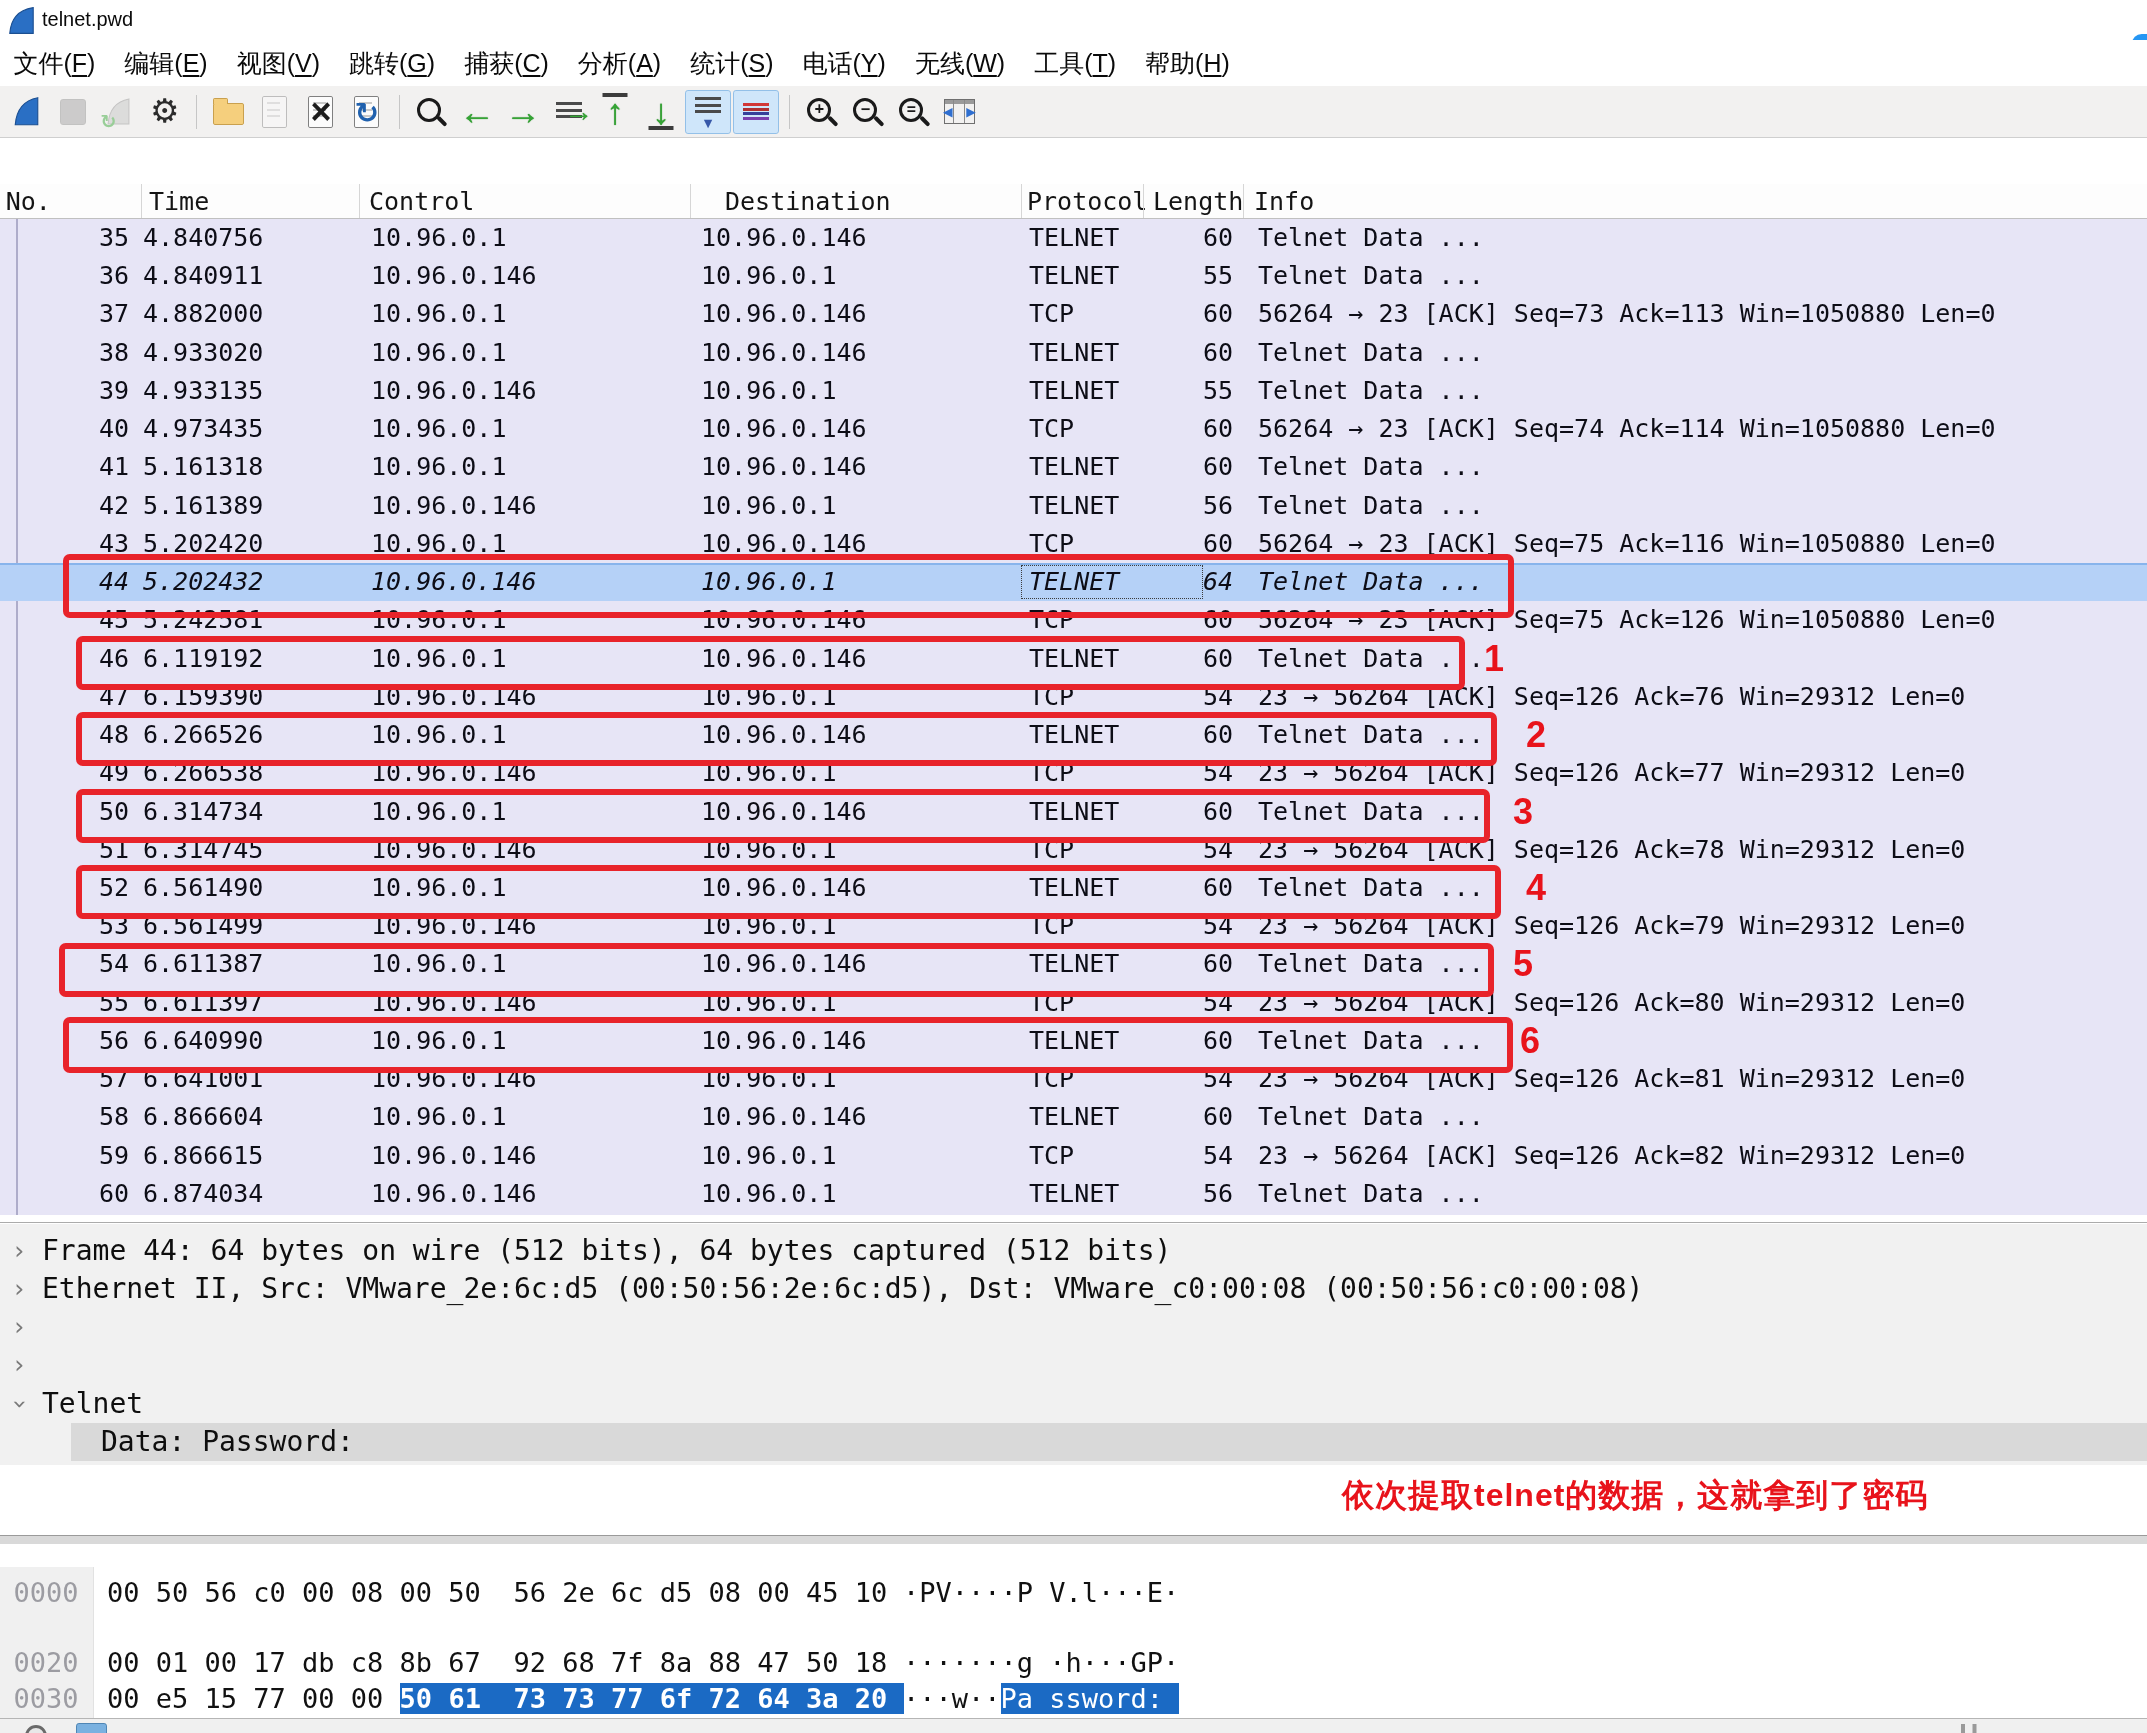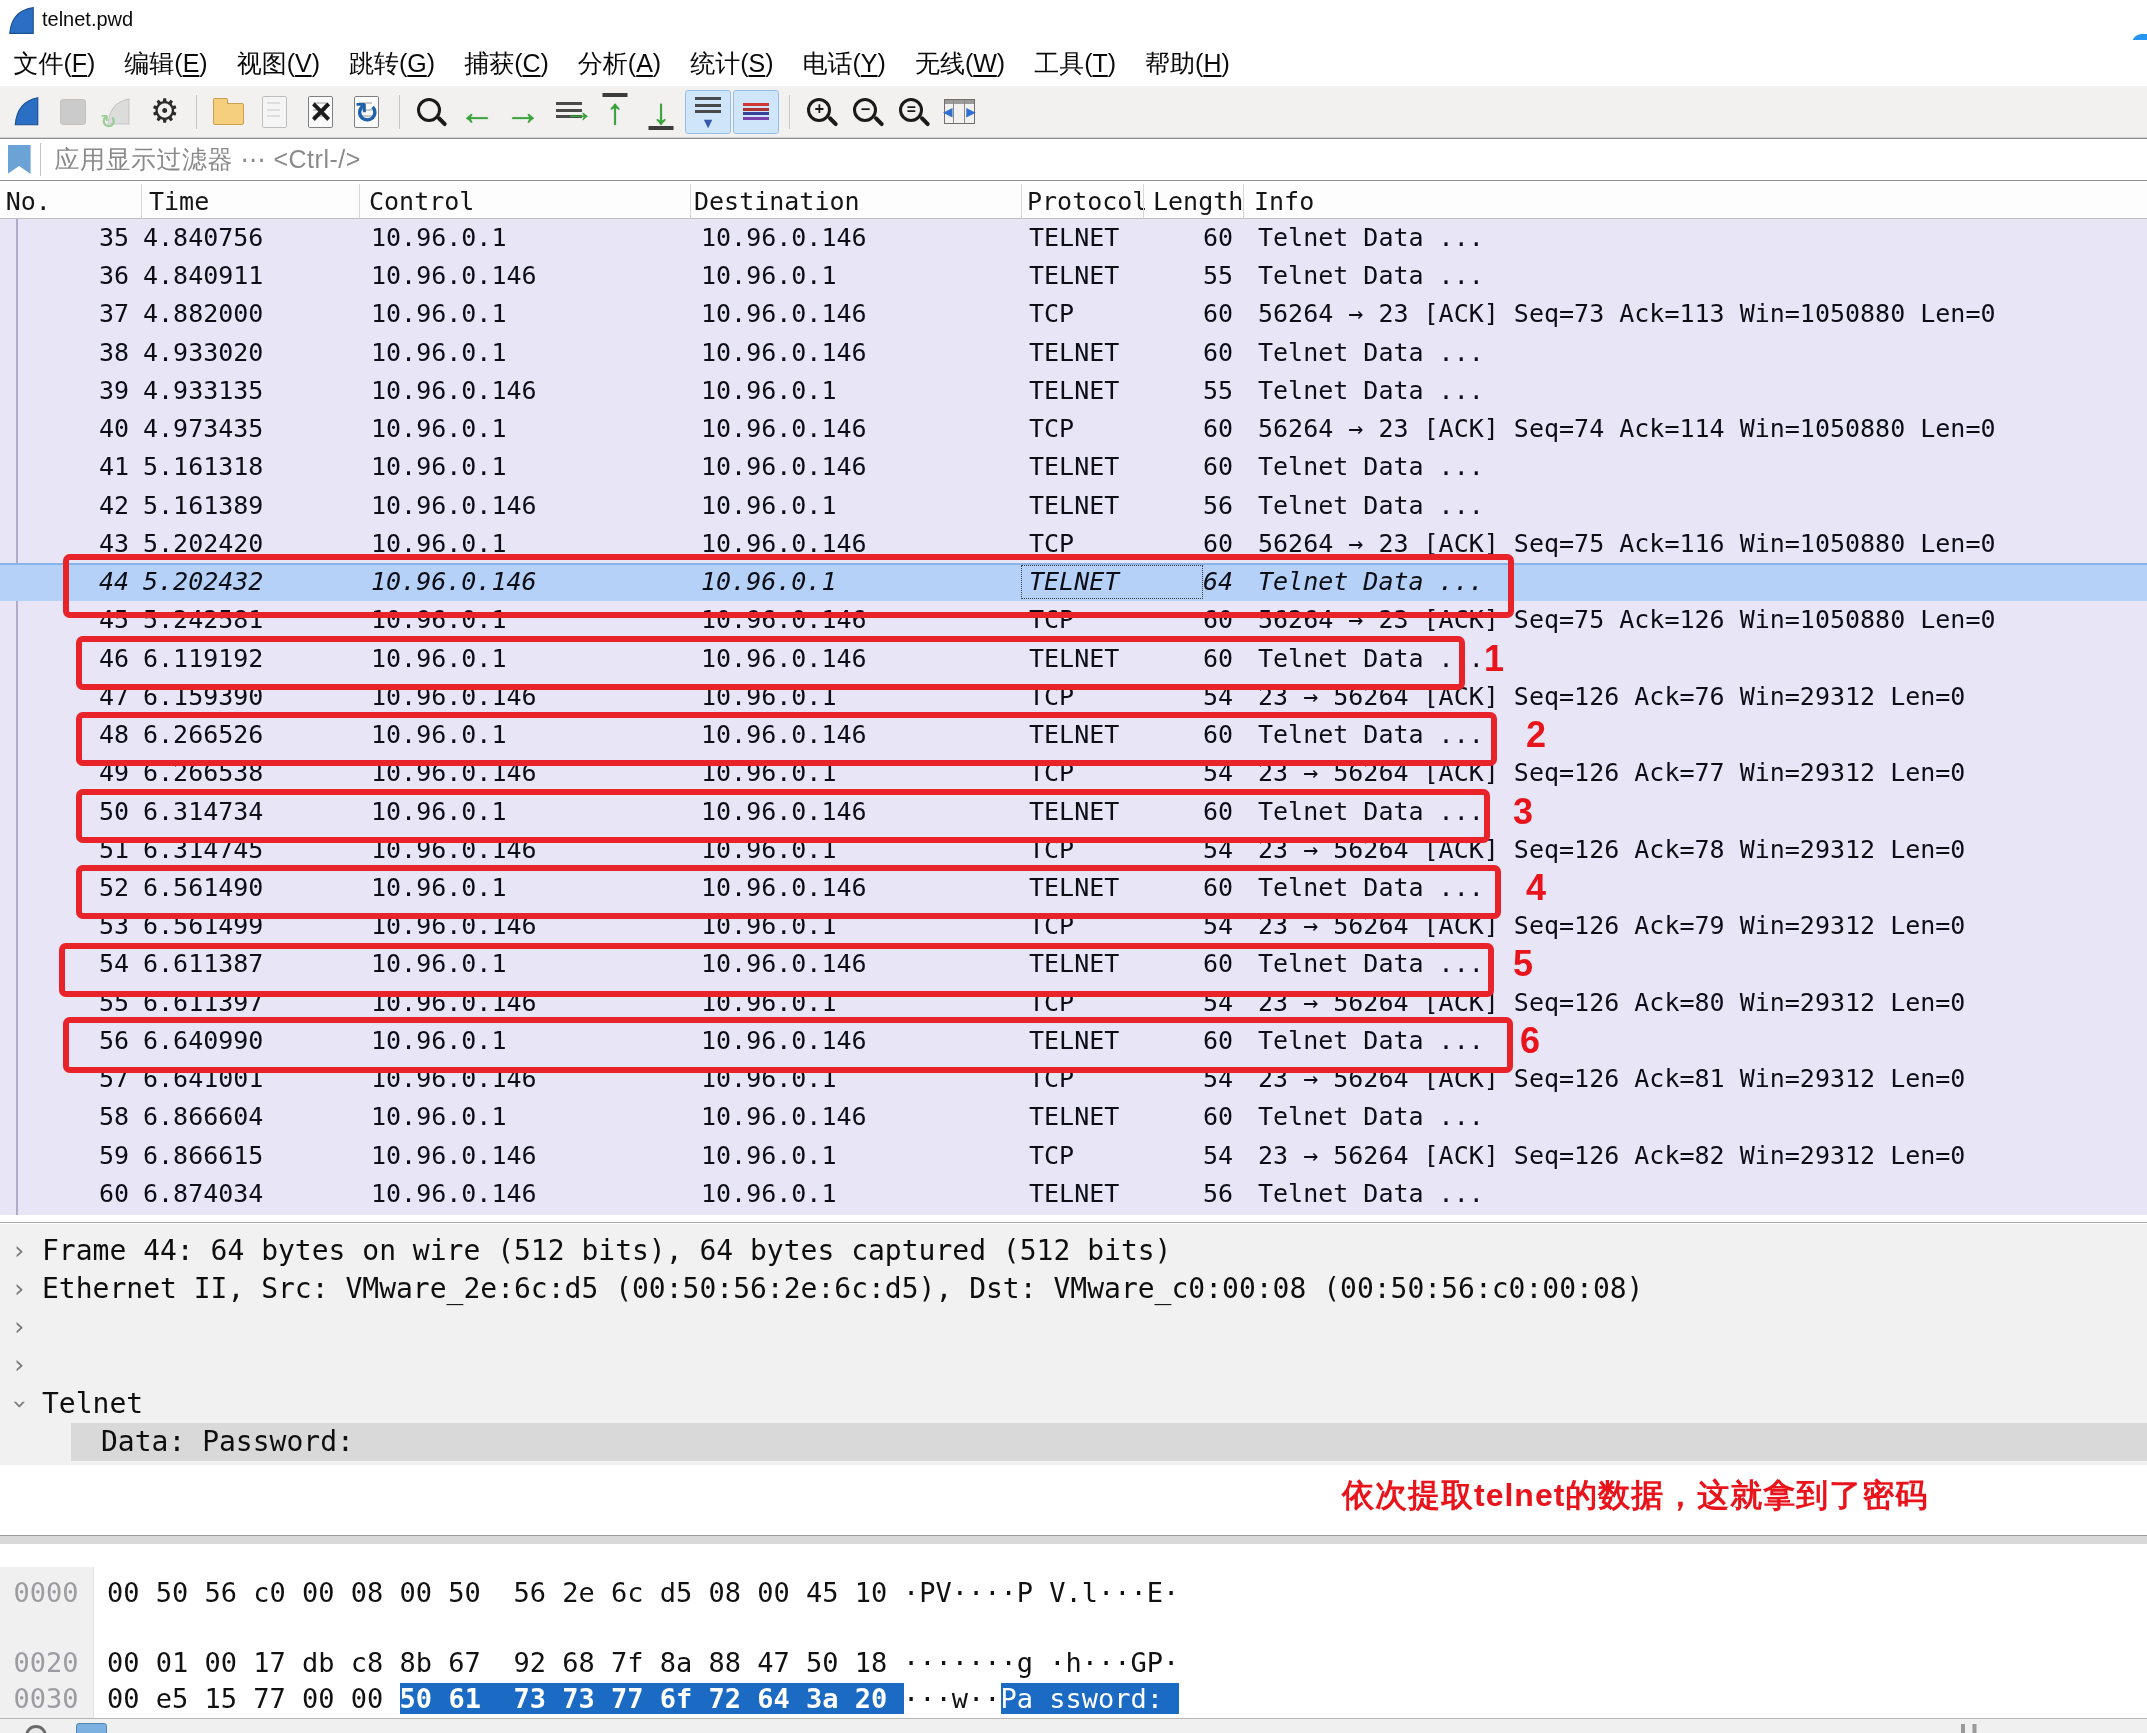--- a/index.html
+++ b/index.html
@@ -222,31 +222,26 @@
         </span>
       </div>
       <div class="tb-btn">
         <span class="i-table">
           <i class="tL">◀</i>
           <i class="tR">▶</i>
         </span>
       </div>
     </div>
 
-  <div class="filterbar">
-    <span class="bookmark"></span>
-    <span class="filter-vr"></span>
-    <span class="filter-ph">应用显示过滤器 ⋯ &lt;Ctrl-/&gt;</span>
-  </div>
 
   <div class="colheader mono" id="colheader">
       <span class="col-label" style="left: 5.7px;">No.</span>
       <span class="col-label" style="left: 149px;">Time</span>
       <span class="col-label" style="left: 369px;">Control</span>
-      <span class="col-label" style="left: 694px; text-align: right;">Destination</span>
+      <span class="col-label" style="left: 725px; text-align: right;">Destination</span>
       <span class="col-label" style="left: 1027px;">Protocol</span>
       <span class="col-label" style="left: 1153px;">Length</span>
       <span class="col-label" style="left: 1254px;">Info</span>
       <span class="col-sep" style="left: 141px;"></span>
       <span class="col-sep" style="left: 359px;"></span>
       <span class="col-sep" style="left: 690px;"></span>
       <span class="col-sep" style="left: 1021px;"></span>
       <span class="col-sep" style="left: 1143px;"></span>
       <span class="col-sep" style="left: 1243px;"></span>
     </div>

